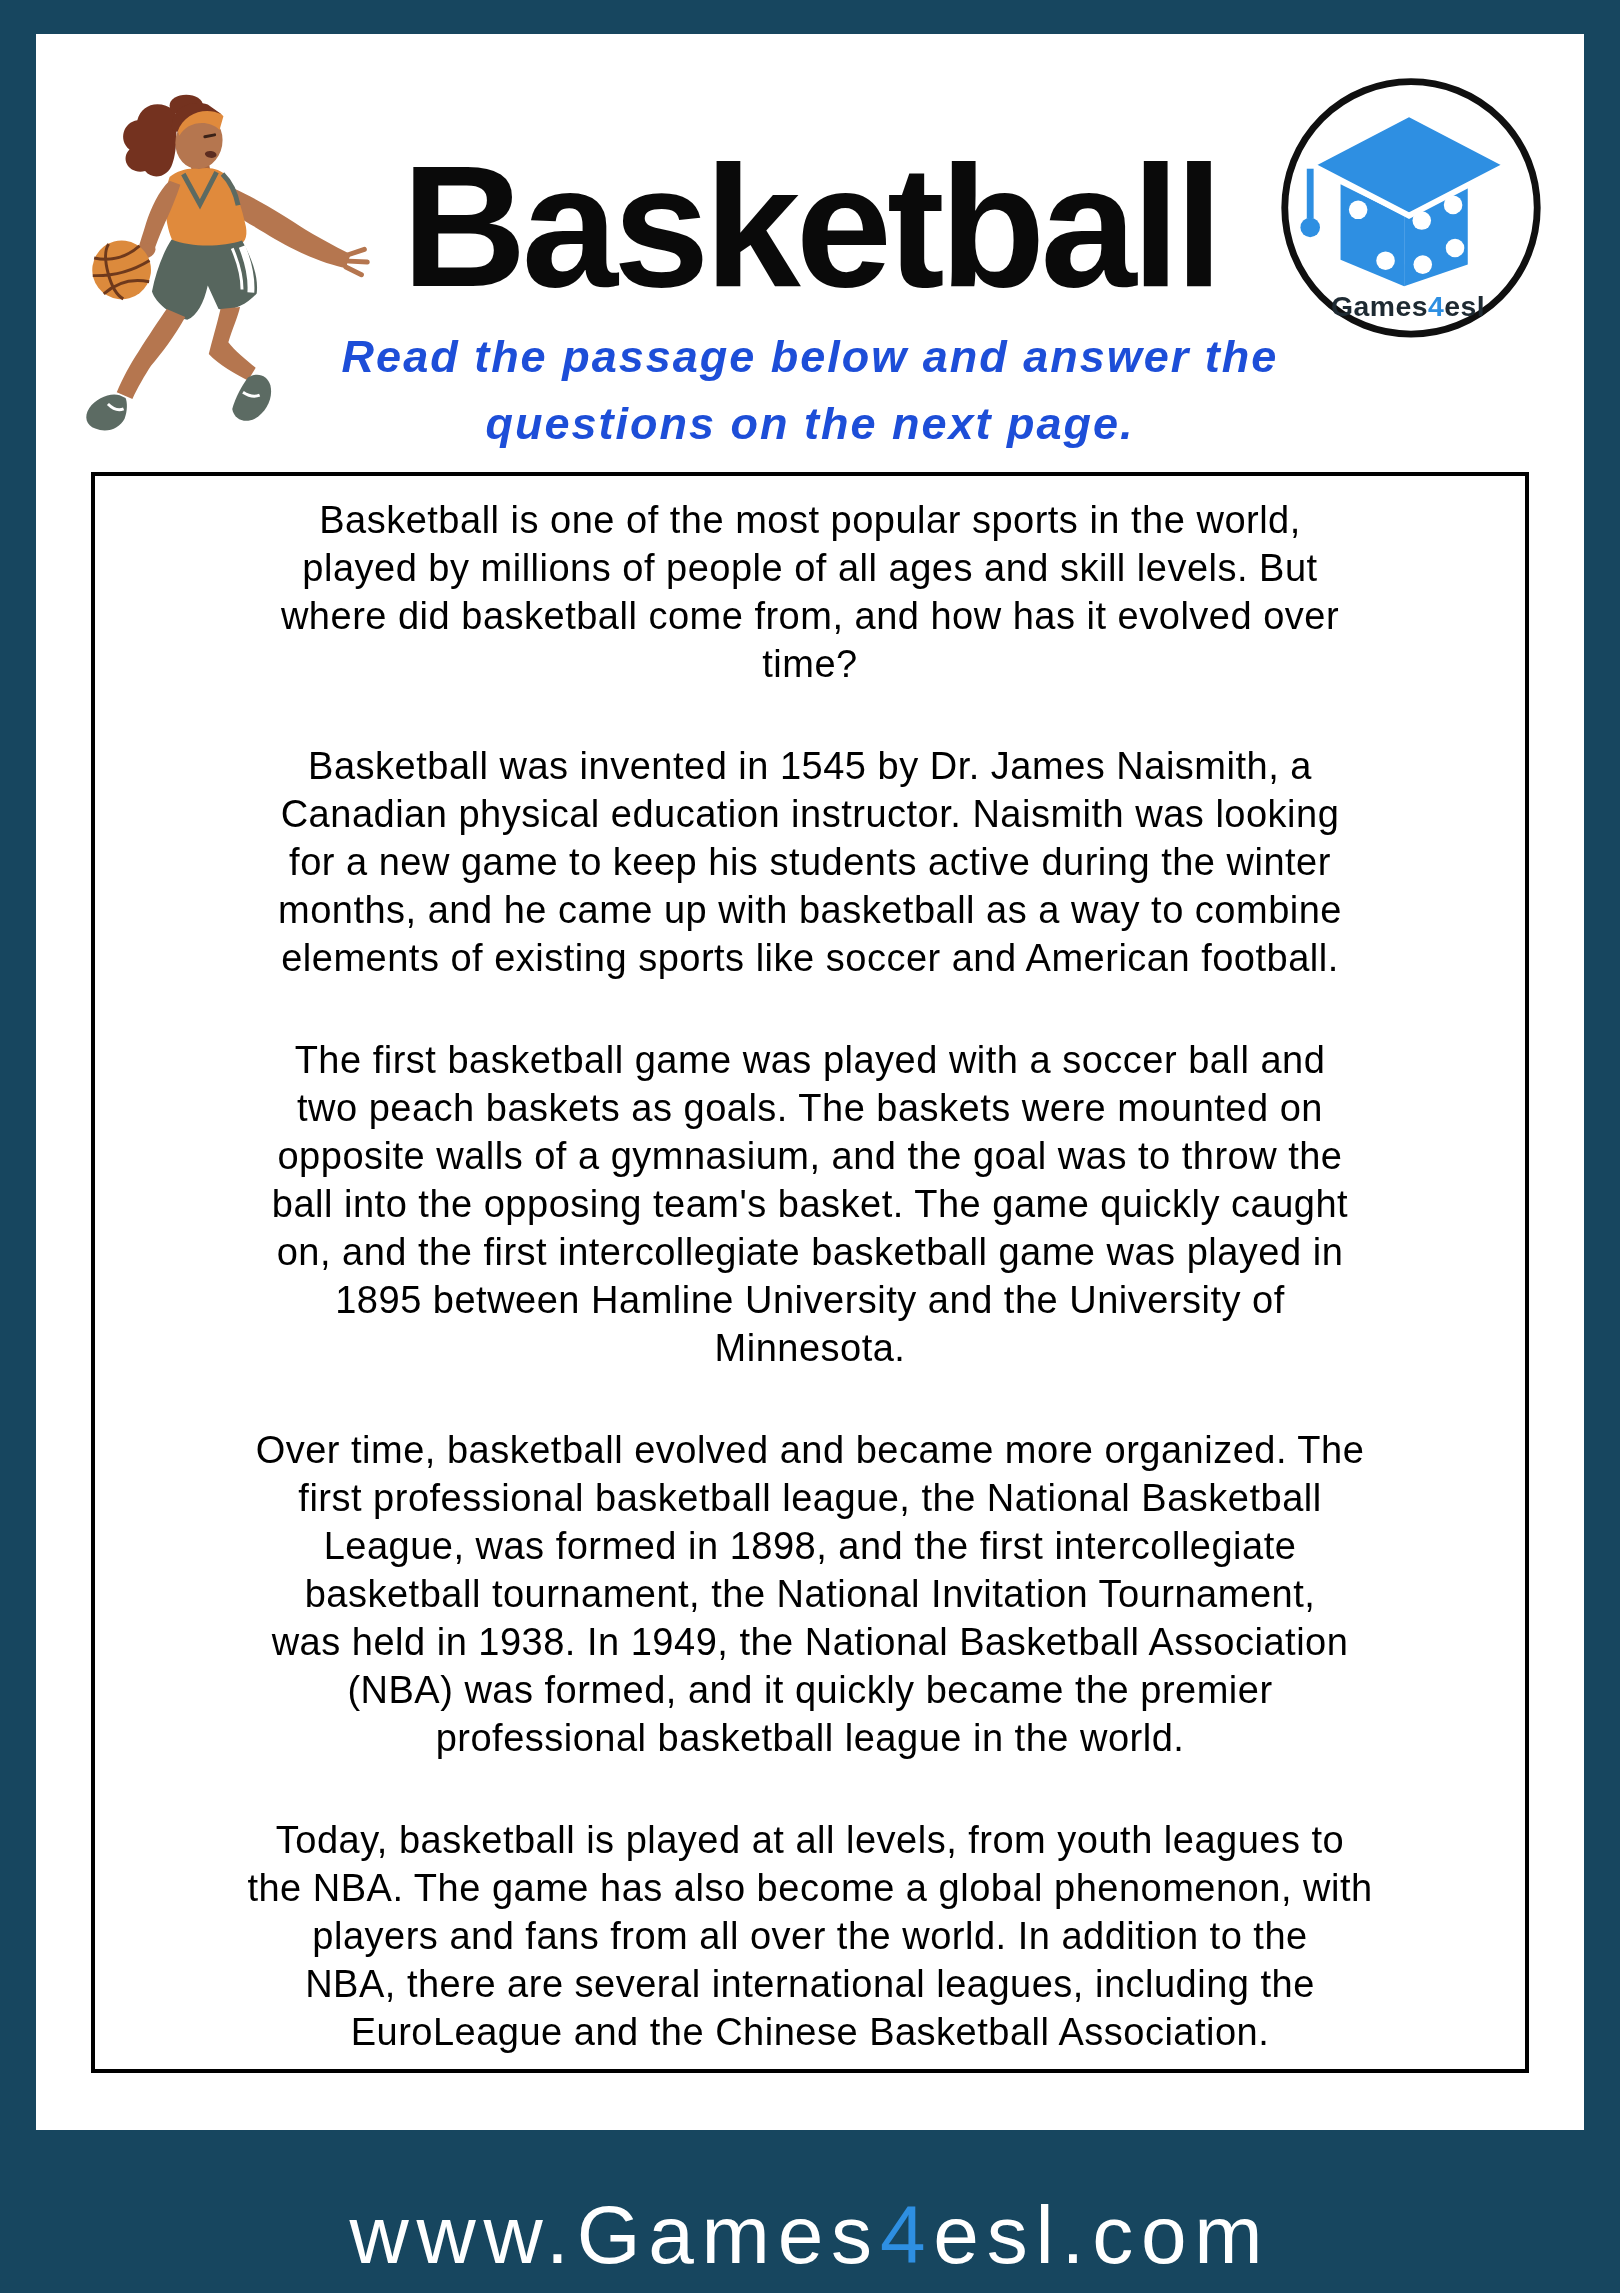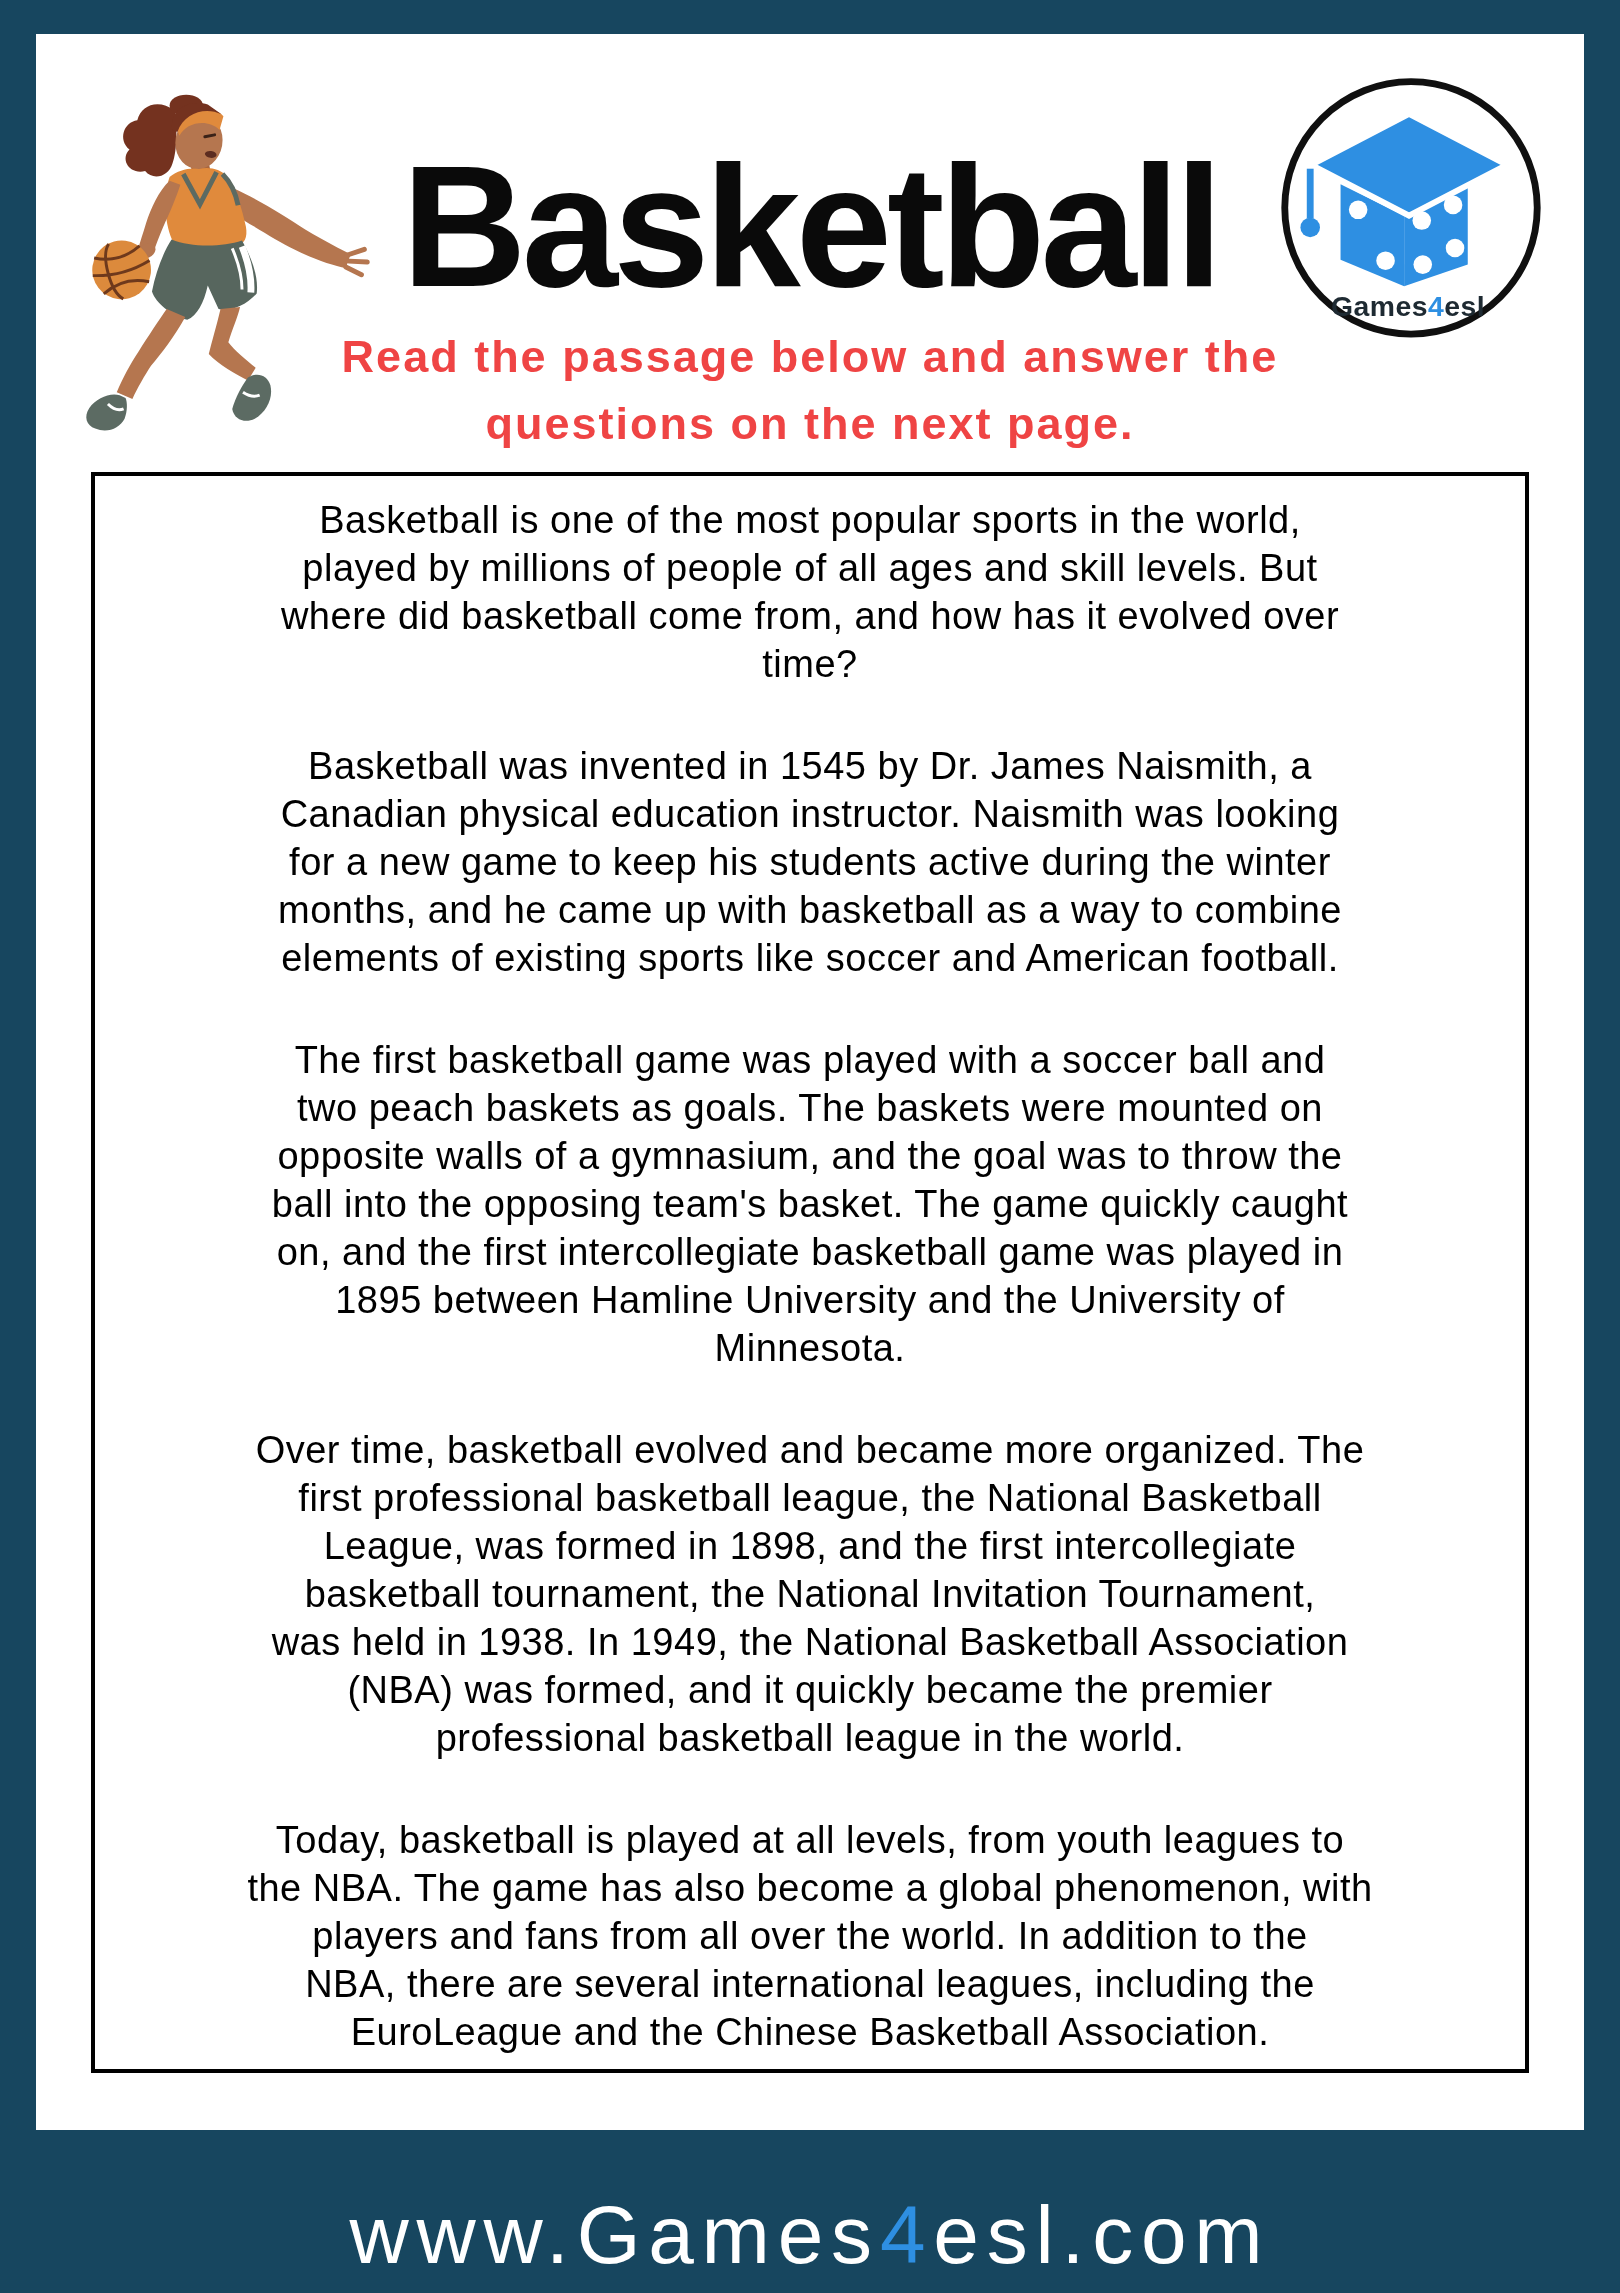--- a/index.html
+++ b/index.html
@@ -49,24 +49,25 @@
     line-height: 176px;
     color: #0a0a0a;
   }
   .subtitle {
     position: absolute;
     left: 0; right: 0;
     top: 289px;
     text-align: center;
     font-size: 45px;
     font-weight: 700;
+    font-style: italic;
     letter-spacing: 2px;
     line-height: 67px;
     white-space: pre-line;
-    color: #ef4444;
+    color: #1d4ed8;
   }
   .player-art {
     position: absolute;
     left: 22.5px;
     top: 24.5px;
     width: 323px;
     height: 412px;
   }
   .logo {
     position: absolute;

